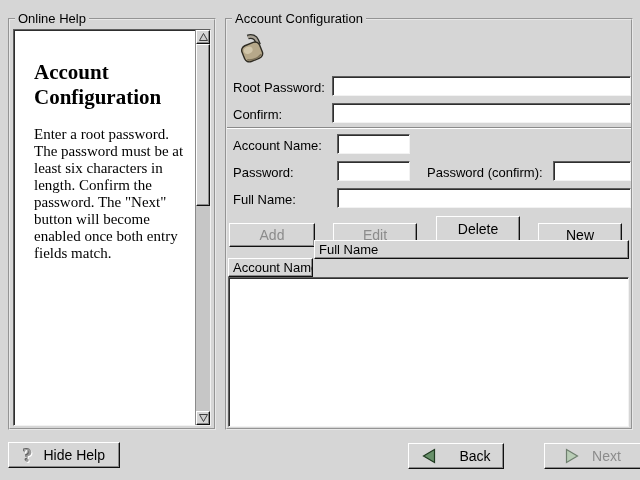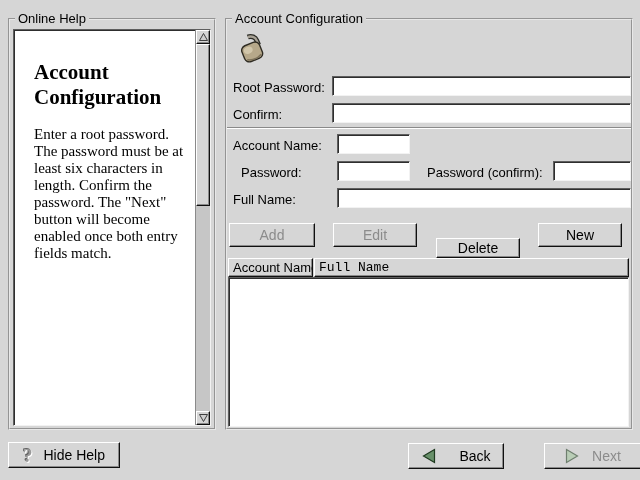--- a/index.html
+++ b/index.html
@@ -133,36 +133,36 @@
   <input class="entry" style="left: 105px; top: 56px; width: 299px; height: 20px;" type="password" value="">
 
   <span class="flabel" style="left:6px;top:87px;">Confirm:</span>
   <input class="entry" style="left: 105px; top: 83px; width: 299px; height: 20px;" type="password" value="">
 
   <div class="hsep" style="left:0;top:107px;width:404px;"></div>
 
   <span class="flabel" style="left:6px;top:118px;">Account Name:</span>
   <input class="entry" style="left: 110px; top: 114px; width: 73px; height: 20px;" type="text" value="">
 
-  <span class="flabel" style="left:14px;top:145px;">Password:</span>
+  <span class="flabel" style="left:6px;top:145px;">Password:</span>
   <input class="entry" style="left: 110px; top: 141px; width: 73px; height: 20px;" type="password" value="">
 
   <span class="flabel" style="left:200px;top:145px;">Password (confirm):</span>
   <input class="entry" style="left: 326px; top: 141px; width: 78px; height: 20px;" type="password" value="">
 
   <span class="flabel" style="left:6px;top:172px;">Full Name:</span>
   <input class="entry" style="left: 110px; top: 168px; width: 294px; height: 20px;" type="text" value="">
 
   <div class="btn raised disabled" style="left:2px;top:203px;width:86px;height:24px;">Add</div>
   <div class="btn raised disabled" style="left:106px;top:203px;width:84px;height:24px;">Edit</div>
-  <div class="btn raised" style="left:209px;top:218px;width:84px;height:20px;">Delete</div>
+  <div class="btn raised" style="left:209px;top:196px;width:84px;height:26px;">Delete</div>
   <div class="btn raised" style="left:311px;top:203px;width:84px;height:24px;">New</div>
 
   <div class="th-cell raised" style="left:1px;top:238px;width:85px;">Account Name</div>
-  <div class="th-cell raised" style="left:87px;top:238px;width:315px;font-family:Liberation Mono, monospace;">Full Name</div>
+  <div class="th-cell raised" style="left:87px;top:220px;width:315px;">Full Name</div>
   <div class="sunken" style="position:absolute;left:1px;top:257px;width:401px;height:150px;"></div>
 </div>
 
 <div class="btn raised" style="left:8px;top:442px;width:112px;height:26px;gap:11px;">
   <span class="qmark">?</span>
   <span>Hide Help</span>
 </div>
 
 <div class="btn raised" style="left:408px;top:443px;width:96px;height:26px;gap:23px;">
   <svg width="15" height="16">

